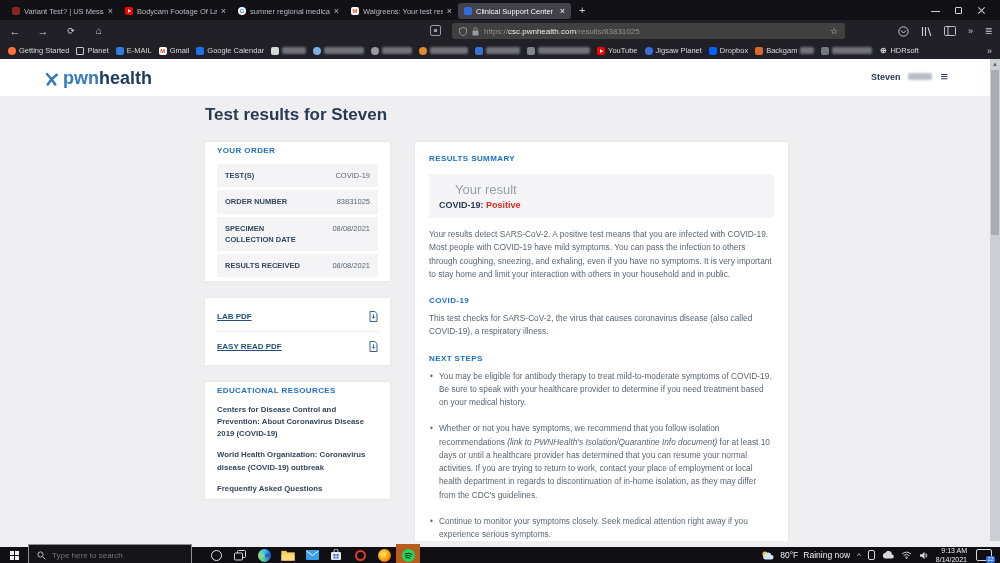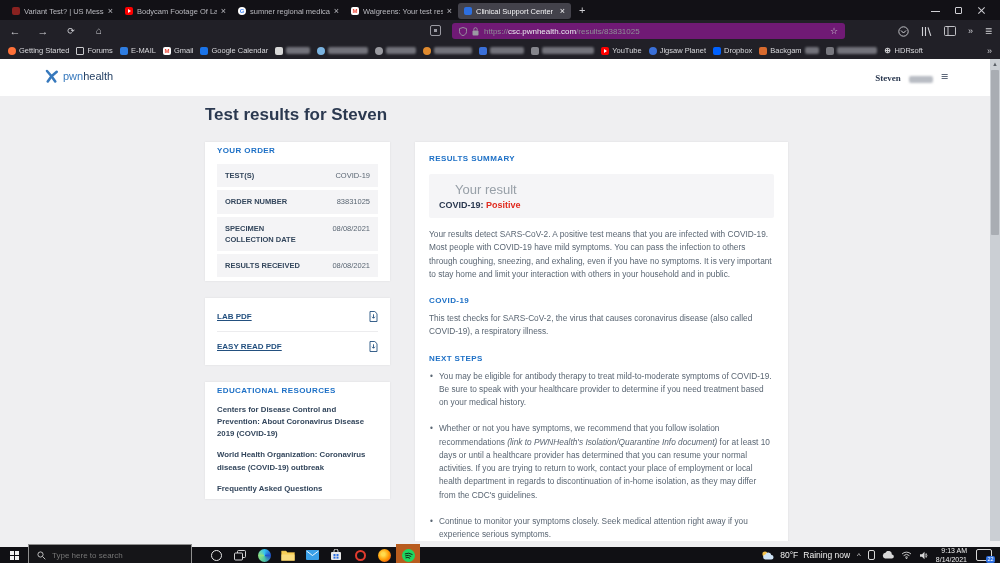--- a/index.html
+++ b/index.html
@@ -30,21 +30,21 @@
   .wc { width:9px; height:9px; position:relative; }
   .wc-min::after { content:""; position:absolute; left:0; right:0; top:5px; border-top:1px solid #cfcfd4; }
   .wc-max::after { content:""; position:absolute; inset:1px; border:1px solid #cfcfd4; border-radius:1px; }
   .wc-close::before, .wc-close::after { content:""; position:absolute; left:4px; top:0; height:9px;
       border-left:1px solid #cfcfd4; }
   .wc-close::before { transform:rotate(45deg); } .wc-close::after { transform:rotate(-45deg); }
 
   .navbar { position:absolute; top:20px; left:0; width:1000px; height:22px; background:#212027; }
   .nav-ico { position:absolute; top:0; height:22px; line-height:22px; text-align:center; width:22px;
              color:#d2d2d7; font-size:11px; }
-  .urlbar { position:absolute; left:452px; top:3px; width:393px; height:16px; background:#701a75;
+  .urlbar { position:absolute; left:452px; top:3px; width:393px; height:16px; background:#404040;
             border-radius:3px; display:flex; align-items:center; gap:5px; padding:0 7px; }
   .url-text { font-size:8px; color:#8f8f97; white-space:nowrap; overflow:hidden; }
   .url-domain { color:#ececf0; }
   .url-star { margin-left:auto; color:#cfcfd4; font-size:9px; }
   .mini-svg { flex:none; display:block; }
   .nav-right { position:absolute; right:4px; top:0; height:22px; display:flex; align-items:center; gap:12px;
                padding-right:4px; color:#d2d2d7; }
   .ext-ico { position:absolute; left:430px; top:5px; width:11px; height:11px; border:1px solid #9a9aa2;
              border-radius:2px; }
   .ext-ico::after { content:""; position:absolute; left:3px; top:3px; width:3px; height:3px; background:#9a9aa2; }
@@ -54,23 +54,23 @@
   .bm { display:flex; align-items:center; gap:3px; flex:none; white-space:nowrap; }
   .bi { width:8px; height:8px; border-radius:2px; flex:none; display:flex; align-items:center;
         justify-content:center; font-size:6px; font-weight:bold; }
   .chip { display:inline-block; height:7px; border-radius:2px; background:#72727a; filter:blur(1.2px); }
   .bm-overflow { margin-left:auto; color:#cfcfd4; font-size:9px; }
 
   
   .page { position:absolute; top:59px; left:0; width:1000px; height:482px; background:#efeff1; overflow:hidden; }
   .site-header { position:absolute; top:0; left:0; width:1000px; height:37px; background:#fff; }
   .logo { position:absolute; left:44px; top:9px; display:flex; align-items:center; gap:4px; }
-  .logo-text { font-size:11px; font-weight:400; }
+  .logo-text { font-size:18px; font-weight:700; }
   .logo-pwn { color:#3779bd; } .logo-health { color:#1d3a5f; }
-  .hdr-right { position:absolute; right:52px; top:11px; display:flex; align-items:flex-end; gap:8px;font-family:Liberation Serif, serif; }
+  .hdr-right { position:absolute; right:52px; top:11px; display:flex; align-items:center; gap:8px; }
   .user-name { font-size:9px; font-weight:bold; color:#2b3950; }
   .menu-ico { font-size:13px; color:#2b3950; line-height:1; }
 
   .scrollbar { position:absolute; right:0; top:0; width:10px; height:482px; background:#cbcfd4; }
   .sb-arrow { display:block; text-align:center; font-size:6px; color:#5a5f66; line-height:10px; }
   .sb-thumb { position:absolute; top:11px; left:1px; width:8px; height:165px; background:#a9adb3; border-radius:1px; }
 
   .page-title { position:absolute; left:205px; top:46px; font-size:17px; font-weight:bold; color:#2b3950; }
 
   .left-col { position:absolute; left:205px; top:83px; width:185px; }
@@ -203,21 +203,21 @@
     </div>
   </div>
 
   <div class="bookbar">
     <span class="bm">
       <span class="bi" style="background:#ff7139;border-radius:50%"></span>
       <span>Getting Started</span>
     </span>
     <span class="bm">
       <span class="bi" style="background:transparent;border:1px solid #c9c9cc;border-radius:1px"></span>
-      <span>Forums</span>
+      <span>Planet</span>
     </span>
     <span class="bm">
       <span class="bi" style="background:#2f7de1"></span>
       <span>E-MAIL</span>
     </span>
     <span class="bm">
       <span class="bi" style="background:#fff;color:#ea4335">M</span>
       <span>Gmail</span>
     </span>
     <span class="bm">

